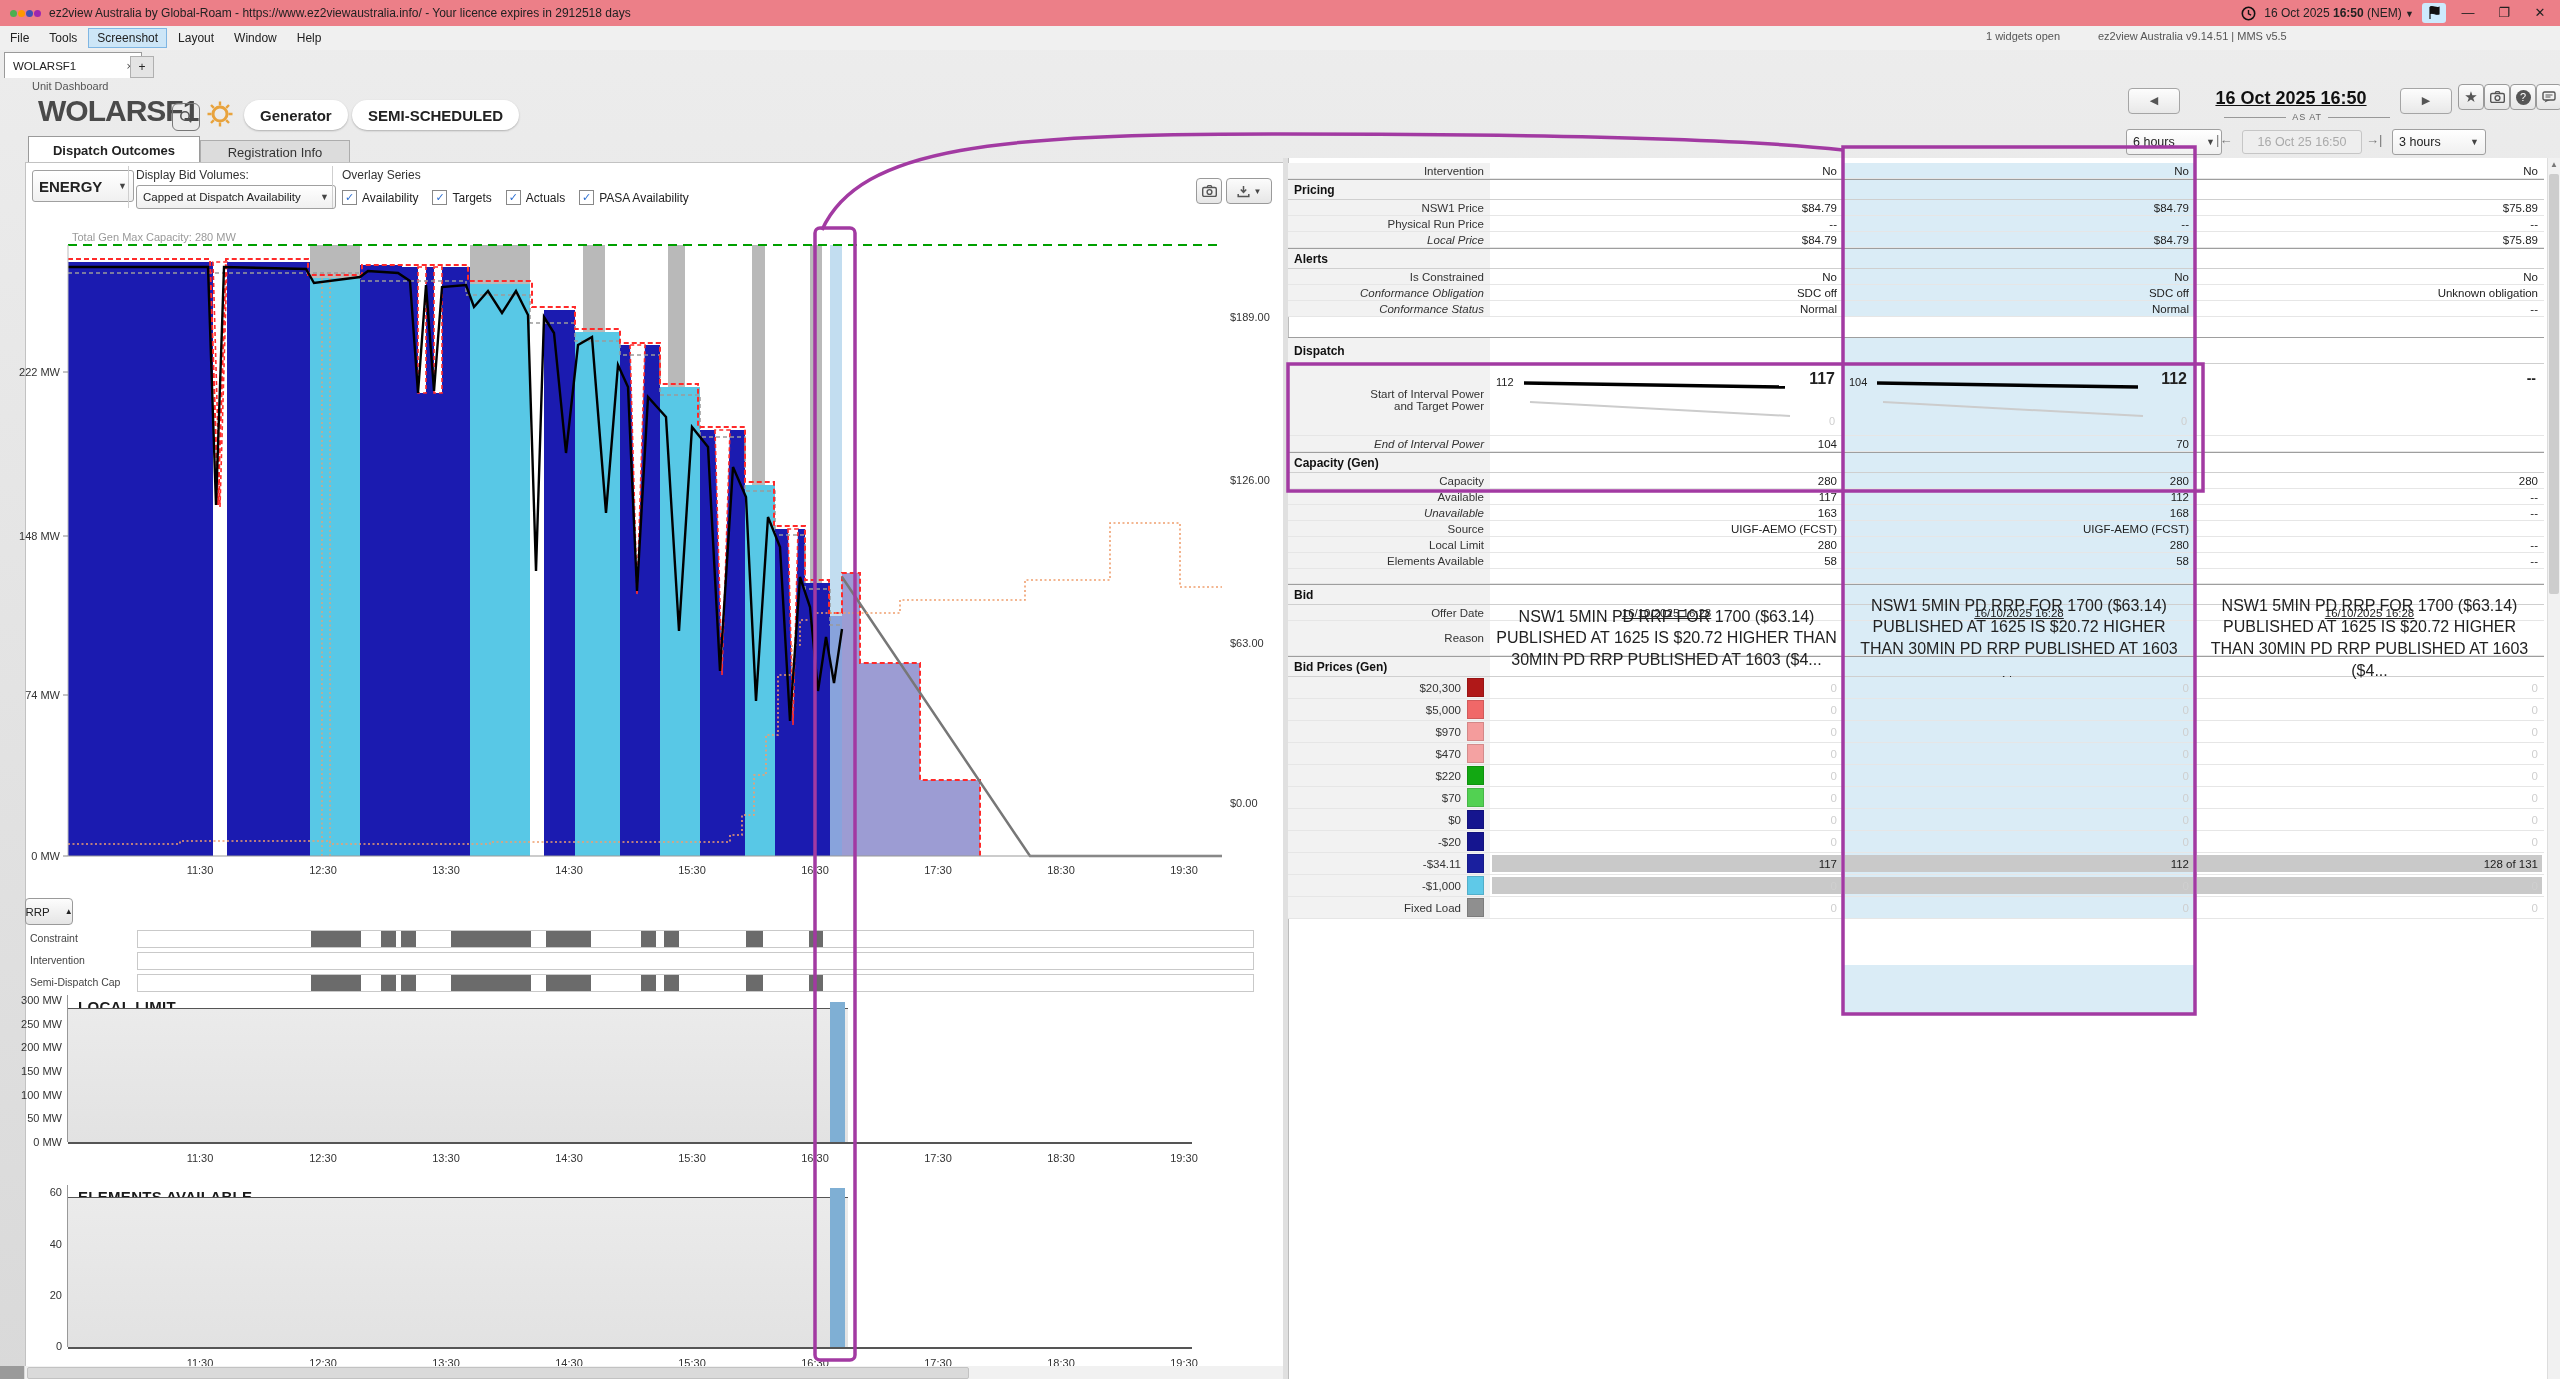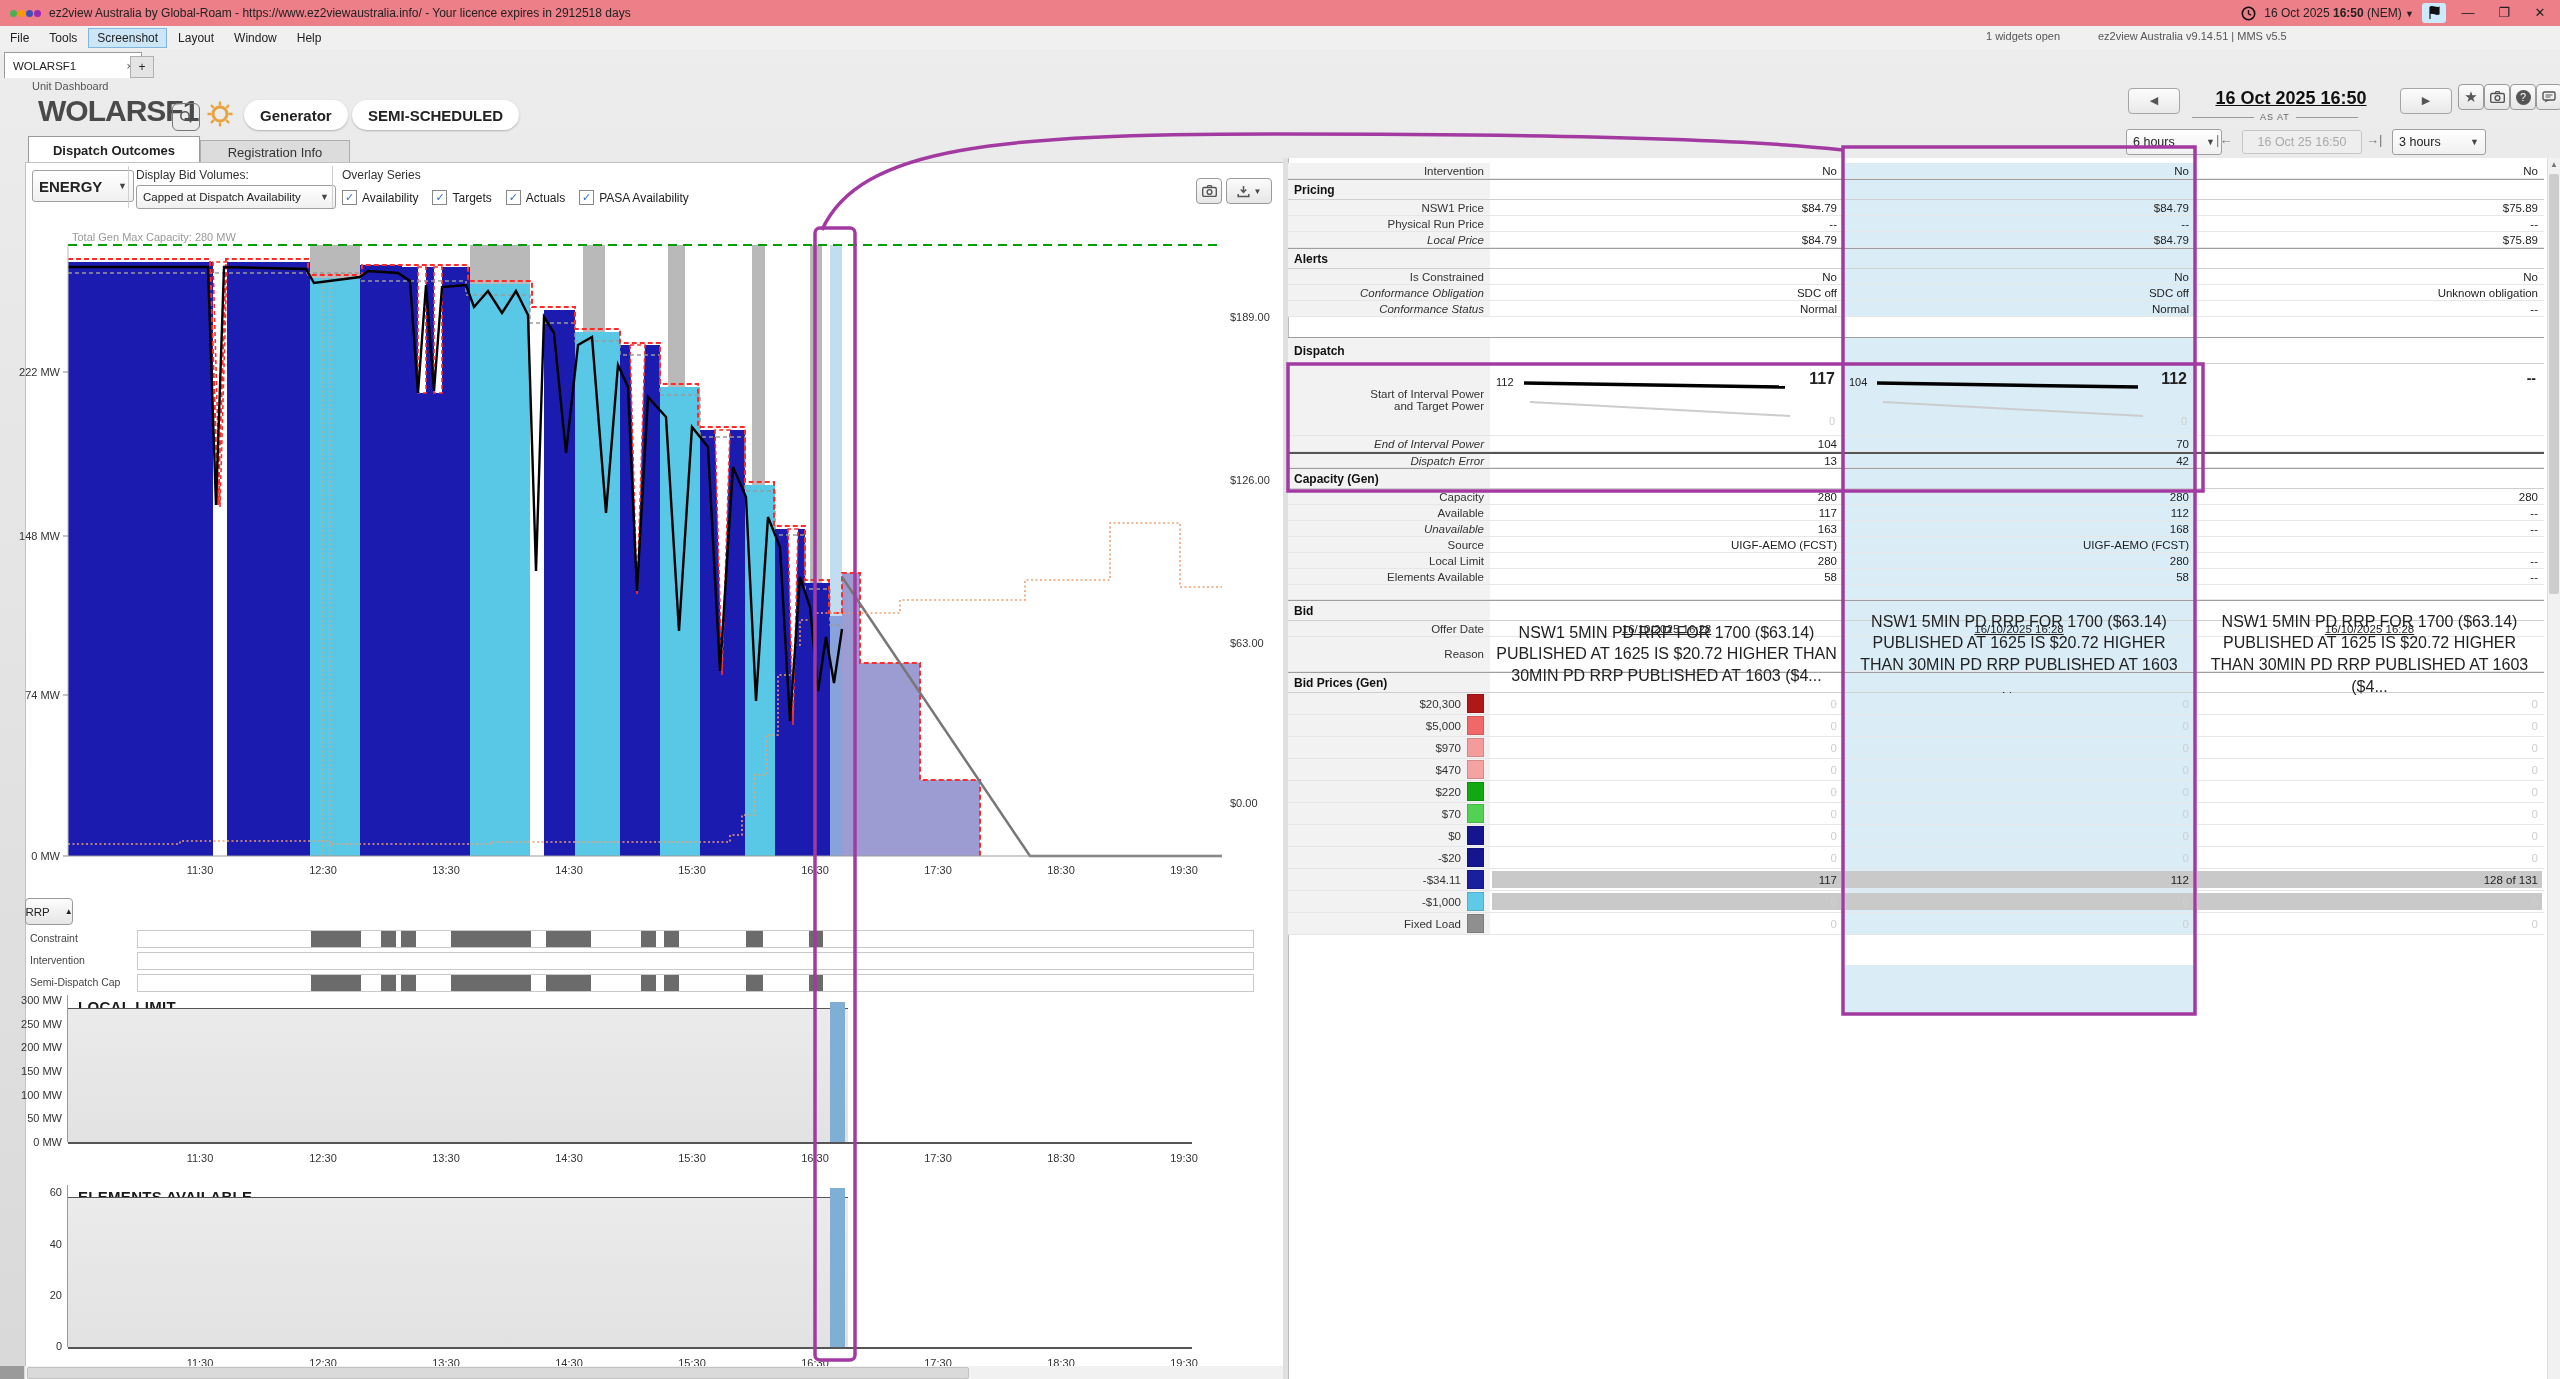--- a/index.html
+++ b/index.html
@@ -33,21 +33,21 @@
   .unitlabel{position:absolute;left:32px;top:80px;font-size:11px;color:#555;}
   .bigtitle{position:absolute;left:38px;top:94px;font-size:30px;font-weight:bold;color:#4a4a4a;letter-spacing:-1px;}
   .iconbox{position:absolute;width:26px;height:26px;border:1.5px solid #777;border-radius:6px;
            display:flex;align-items:center;justify-content:center;background:#fff0;}
   .pill{position:absolute;height:30px;background:#fff;border-radius:15px;font-weight:bold;font-size:15px;
         display:flex;align-items:center;padding:0 16px;box-shadow:0 1px 2px rgba(0,0,0,.25);color:#222;}
   .navbtn{position:absolute;width:50px;height:24px;border:1px solid #a5a5a5;border-radius:4px;
           background:linear-gradient(#fdfdfd,#e8e8e8);text-align:center;line-height:22px;font-size:11px;color:#555;}
   .hdrdate{position:absolute;left:2186px;top:88px;width:210px;text-align:center;font-size:18px;font-weight:bold;
            text-decoration:underline;color:#111;}
-  .asat{position:absolute;left:2186px;top:112px;width:210px;text-align:left;font-size:9px;color:#666;letter-spacing:1px;}
+  .asat{position:absolute;left:2186px;top:112px;width:210px;text-align:right;font-size:9px;color:#666;letter-spacing:1px;}
   .asat:before,.asat:after{content:"";display:inline-block;width:62px;height:1px;background:#999;vertical-align:middle;margin:0 6px;}
   .sqbtn{position:absolute;width:24px;height:24px;border:1px solid #9a9a9a;border-radius:4px;
          background:linear-gradient(#fcfcfc,#e6e6e6);display:flex;align-items:center;justify-content:center;}
   .select{border:1px solid #a0a0a0;border-radius:3px;background:linear-gradient(#fff,#f0f0f0);
           font-size:12.5px;display:flex;align-items:center;padding:0 6px;gap:8px;height:24px;}
   .select .car{font-size:9px;color:#444;margin-left:auto;}
   .disinput{border:1px solid #c6c6c6;border-radius:3px;background:#eee;color:#aaa;font-size:12.5px;
             display:flex;align-items:center;justify-content:center;height:22px;}
   
   .ptab{position:absolute;font-size:13px;display:flex;align-items:center;justify-content:center;}
@@ -539,32 +539,20 @@
         <div class="tc past">
           <span>104</span>
         </div>
         <div class="tc now">
           <span>70</span>
         </div>
         <div class="tc fc">
           <span></span>
         </div>
       </div>
-      <div class="trow thick" style="height: 16px;">
-        <div class="tc lab it">Dispatch Error</div>
-        <div class="tc past">
-          <span>13</span>
-        </div>
-        <div class="tc now">
-          <span>42</span>
-        </div>
-        <div class="tc fc">
-          <span></span>
-        </div>
-      </div>
       <div class="trow sec" style="height: 21px;">
         <div class="tc lab">Capacity (Gen)</div>
         <div class="tc past"></div>
         <div class="tc now"></div>
         <div class="tc fc"></div>
       </div>
       <div class="trow" style="height: 16px;">
         <div class="tc lab">Capacity</div>
         <div class="tc past">
           <span>280</span>

